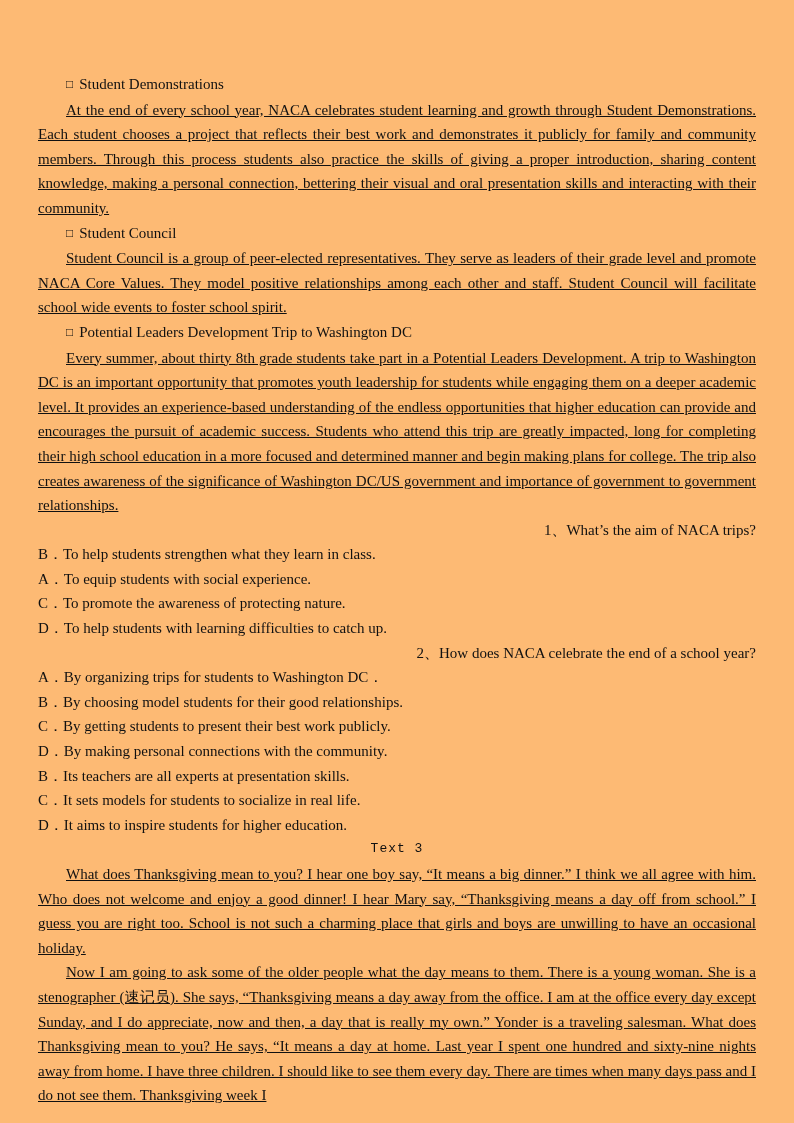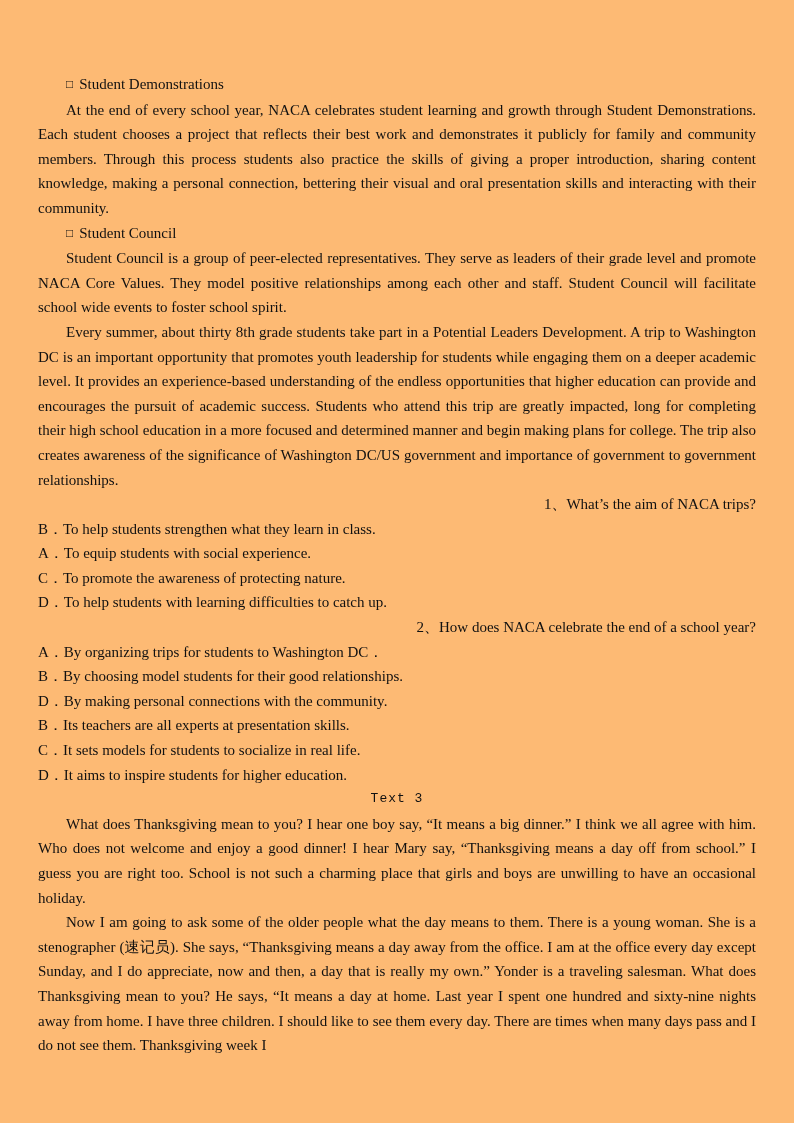--- a/index.html
+++ b/index.html
@@ -18,20 +18,21 @@
 
   .block {
     font-size: 15px;
     line-height: 24.6px;
     color: #111111;
   }
 
   .paragraph {
     text-align: justify;
     text-indent: 28px;
+    text-decoration: underline;
   }
 
   .bullet-heading {
     padding-left: 28px;
     text-align: left;
   }
 
   .bullet-heading .bullet {
     display: inline-block;
     font-size: 12px;
@@ -56,29 +57,31 @@
 </style>
 </head>
 <body>
 
 <div class="page">
   <div id="doc">
       <div class="block bullet-heading"><span class="bullet">□</span><span>Student Demonstrations</span></div>
       <div class="block paragraph">At the end of every school year, NACA celebrates student learning and growth through Student Demonstrations. Each student chooses a project that reflects their best work and demonstrates it publicly for family and community members. Through this process students also practice the skills of giving a proper introduction, sharing content knowledge, making a personal connection, bettering their visual and oral presentation skills and interacting with their community.</div>
       <div class="block bullet-heading"><span class="bullet">□</span><span>Student Council</span></div>
       <div class="block paragraph">Student Council is a group of peer-elected representatives. They serve as leaders of their grade level and promote NACA Core Values. They model positive relationships among each other and staff. Student Council will facilitate school wide events to foster school spirit.</div>
+      <div class="block bullet-heading"><span class="bullet">□</span><span>Potential Leaders Development Trip to Washington DC</span></div>
       <div class="block paragraph">Every summer, about thirty 8th grade students take part in a Potential Leaders Development. A trip to Washington DC is an important opportunity that promotes youth leadership for students while engaging them on a deeper academic level. It provides an experience-based understanding of the endless opportunities that higher education can provide and encourages the pursuit of academic success. Students who attend this trip are greatly impacted, long for completing their high school education in a more focused and determined manner and begin making plans for college. The trip also creates awareness of the significance of Washington DC/US government and importance of government to government relationships.</div>
       <div class="block question">1、What’s the aim of NACA trips?</div>
       <div class="block option">B．To help students strengthen what they learn in class.</div>
       <div class="block option">A．To equip students with social experience.</div>
       <div class="block option">C．To promote the awareness of protecting nature.</div>
       <div class="block option">D．To help students with learning difficulties to catch up.</div>
       <div class="block question">2、How does NACA celebrate the end of a school year?</div>
       <div class="block option">A．By organizing trips for students to Washington DC．</div>
       <div class="block option">B．By choosing model students for their good relationships.</div>
+      <div class="block option">C．By getting students to present their best work publicly.</div>
       <div class="block option">D．By making personal connections with the community.</div>
       <div class="block option">B．Its teachers are all experts at presentation skills.</div>
       <div class="block option">C．It sets models for students to socialize in real life.</div>
       <div class="block option">D．It aims to inspire students for higher education.</div>
       <div class="block center-heading">Text 3</div>
       <div class="block paragraph">What does Thanksgiving mean to you? I hear one boy say, “It means a big dinner.” I think we all agree with him. Who does not welcome and enjoy a good dinner! I hear Mary say, “Thanksgiving means a day off from school.” I guess you are right too. School is not such a charming place that girls and boys are unwilling to have an occasional holiday.</div>
       <div class="block paragraph">Now I am going to ask some of the older people what the day means to them. There is a young woman. She is a stenographer (速记员). She says, “Thanksgiving means a day away from the office. I am at the office every day except Sunday, and I do appreciate, now and then, a day that is really my own.” Yonder is a traveling salesman. What does Thanksgiving mean to you? He says, “It means a day at home. Last year I spent one hundred and sixty-nine nights away from home. I have three children. I should like to see them every day. There are times when many days pass and I do not see them. Thanksgiving week I</div>
     </div>
 </div>
 

